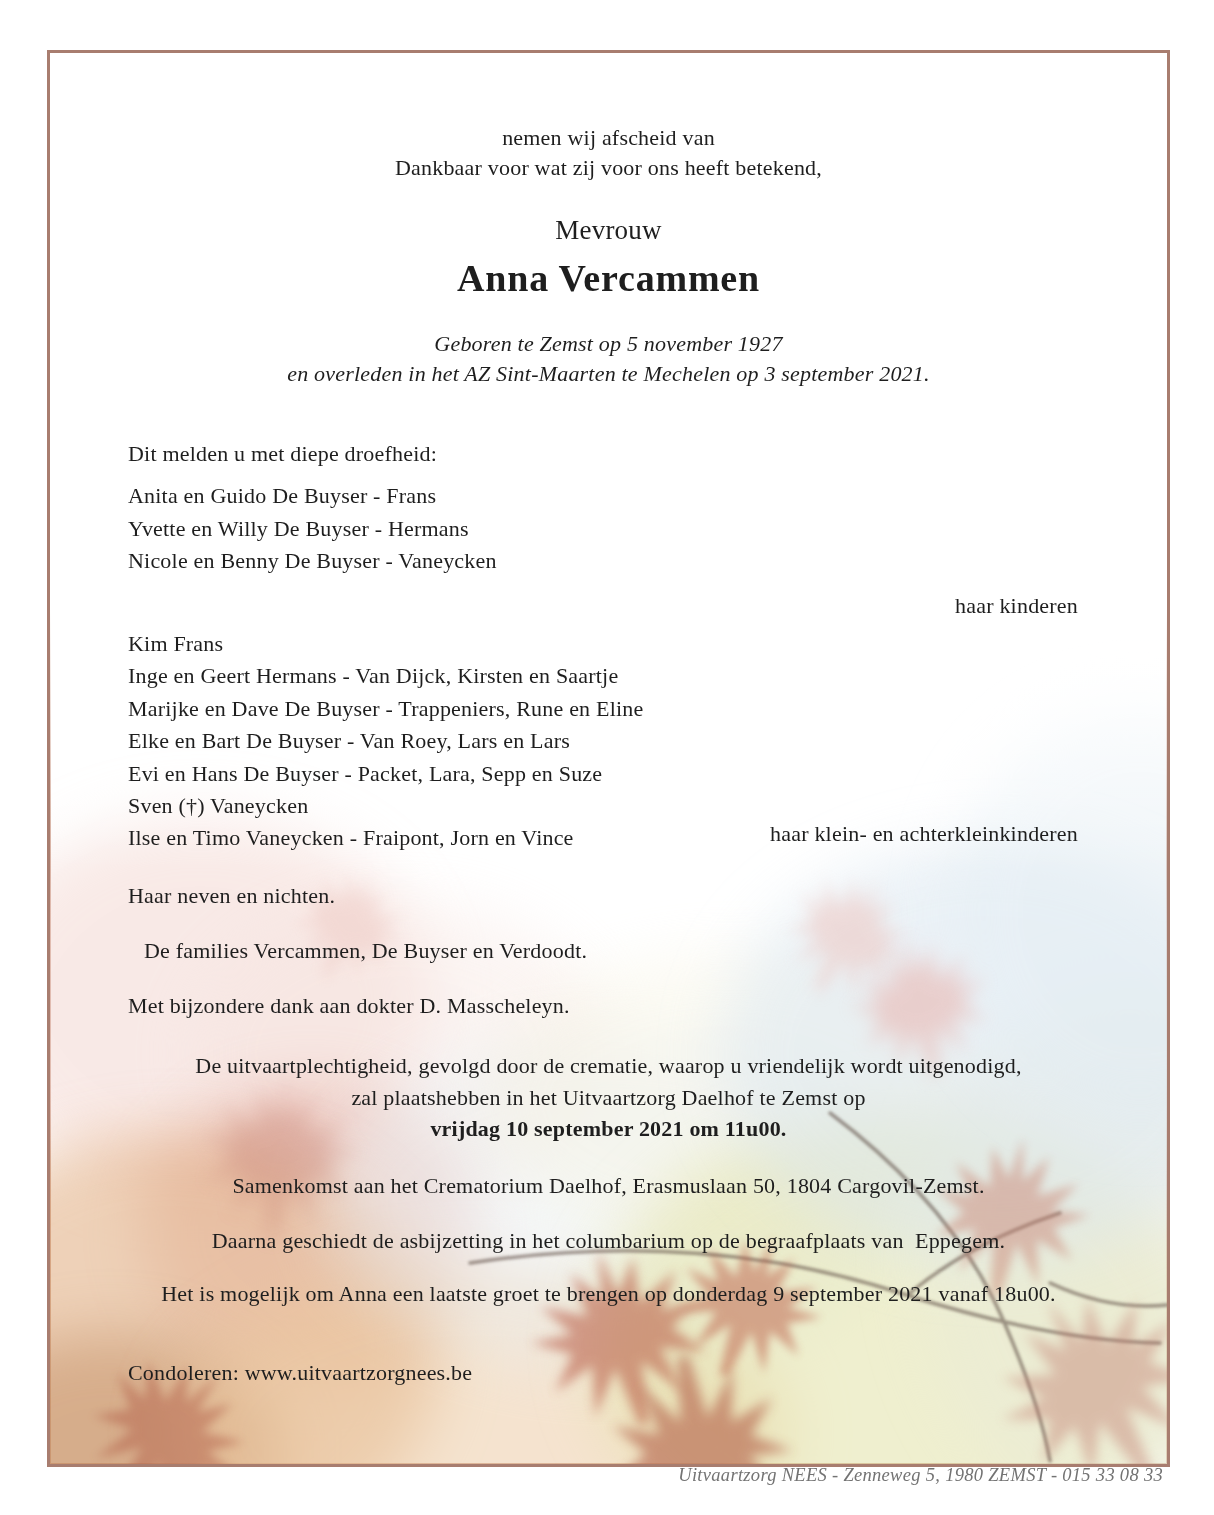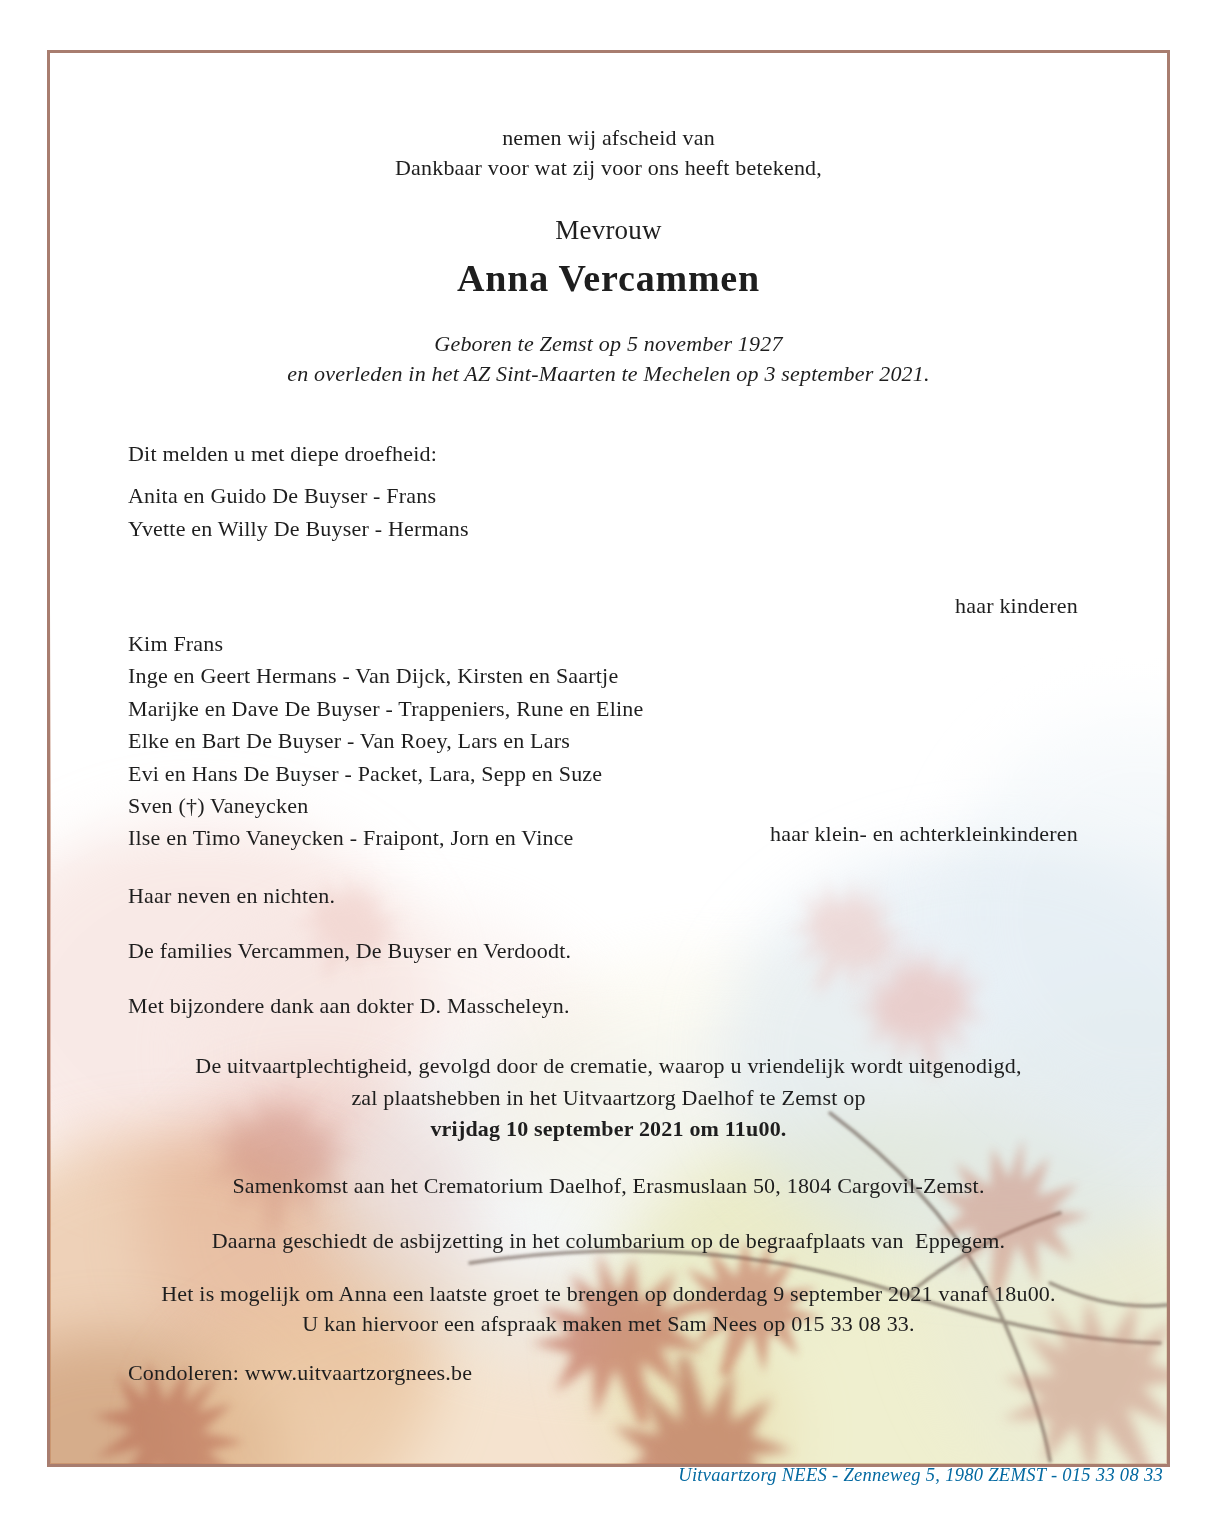--- a/index.html
+++ b/index.html
@@ -21,21 +21,21 @@
   }
   .content{position:absolute;left:0;top:0;width:100%;height:100%;font-size:22px;letter-spacing:.2px;}
   .abs{position:absolute;}
   .center{left:0;width:100%;text-align:center;}
   .leftcol{left:78px;text-align:left;}
   .rightlbl{right:89px;text-align:right;line-height:30px;}
   .italic{font-style:italic;}
   .bold{font-weight:bold;}
   .footer-credit{
     position:absolute;top:1463px;right:51px;font-style:italic;
-    font-size:18.5px;line-height:24px;color:#0369a1;letter-spacing:.3px;
+    font-size:18.5px;line-height:24px;color:#737373;letter-spacing:.3px;
   }
 </style>
 </head>
 <body>
 
 <div class="card">
 
   <svg class="bg" viewBox="0 0 1117 1411" preserveAspectRatio="none" aria-hidden="true">
     <defs>
       <filter id="soft" x="-60%" y="-60%" width="220%" height="220%">
@@ -104,50 +104,50 @@
     <div class="abs center italic" style="top:276px;line-height:30px;">
       <div>Geboren te Zemst op 5 november 1927</div>
       <div>en overleden in het AZ Sint-Maarten te Mechelen op 3 september 2021.</div>
     </div>
 
     <div class="abs leftcol" style="top:386px;line-height:30px;">Dit melden u met diepe droefheid:</div>
 
     <div class="abs leftcol" style="top:427px;line-height:32.5px;">
       <div>Anita en Guido De Buyser - Frans</div>
       <div>Yvette en Willy De Buyser - Hermans</div>
+      <div>Nicole en Benny De Buyser - Vaneycken</div>
     </div>
     <div class="abs rightlbl" style="top:538px;">haar kinderen</div>
 
     <div class="abs leftcol" style="top:575px;line-height:32.4px;">
       <div>Kim Frans</div>
       <div>Inge en Geert Hermans - Van Dijck, Kirsten en Saartje</div>
       <div>Marijke en Dave De Buyser - Trappeniers, Rune en Eline</div>
       <div>Elke en Bart De Buyser - Van Roey, Lars en Lars</div>
       <div>Evi en Hans De Buyser - Packet, Lara, Sepp en Suze</div>
       <div>Sven (†) Vaneycken</div>
       <div>Ilse en Timo Vaneycken - Fraipont, Jorn en Vince</div>
     </div>
     <div class="abs rightlbl" style="top:766px;">haar klein- en achterkleinkinderen</div>
 
     <div class="abs leftcol" style="top:828px;line-height:30px;">Haar neven en nichten.</div>
-    <div class="abs leftcol" style="top:883px;line-height:30px;">De families Vercammen, De Buyser en Verdoodt.</div>
+    <div class="abs leftcol" style="top:883px;line-height:30px;margin-left:16px;">De families Vercammen, De Buyser en Verdoodt.</div>
     <div class="abs leftcol" style="top:938px;line-height:30px;">Met bijzondere dank aan dokter D. Masscheleyn.</div>
 
     <div class="abs center" style="top:997px;line-height:31.5px;">
       <div>De uitvaartplechtigheid, gevolgd door de crematie, waarop u vriendelijk wordt uitgenodigd,</div>
       <div>zal plaatshebben in het Uitvaartzorg Daelhof te Zemst op</div>
       <div class="bold">vrijdag 10 september 2021 om 11u00.</div>
     </div>
 
     <div class="abs center" style="top:1118px;line-height:30px;">Samenkomst aan het Crematorium Daelhof, Erasmuslaan 50, 1804 Cargovil-Zemst.</div>
 
     <div class="abs center" style="top:1173px;line-height:30px;white-space:pre;">Daarna geschiedt de asbijzetting in het columbarium op de begraafplaats van  Eppegem.</div>
 
     <div class="abs center" style="top:1226px;line-height:30px;">
       <div>Het is mogelijk om Anna een laatste groet te brengen op donderdag 9 september 2021 vanaf 18u00.</div>
-      <div>U kan hiervoor een afspraak maken met Sam Nees op 015 33 08 33.</div>
     </div>
 
     <div class="abs leftcol" style="top:1305px;line-height:30px;">Condoleren: www.uitvaartzorgnees.be</div>
   </div>
 </div>
 
 <div class="footer-credit">Uitvaartzorg NEES - Zenneweg 5, 1980 ZEMST - 015 33 08 33</div>
 
 </body></html>

